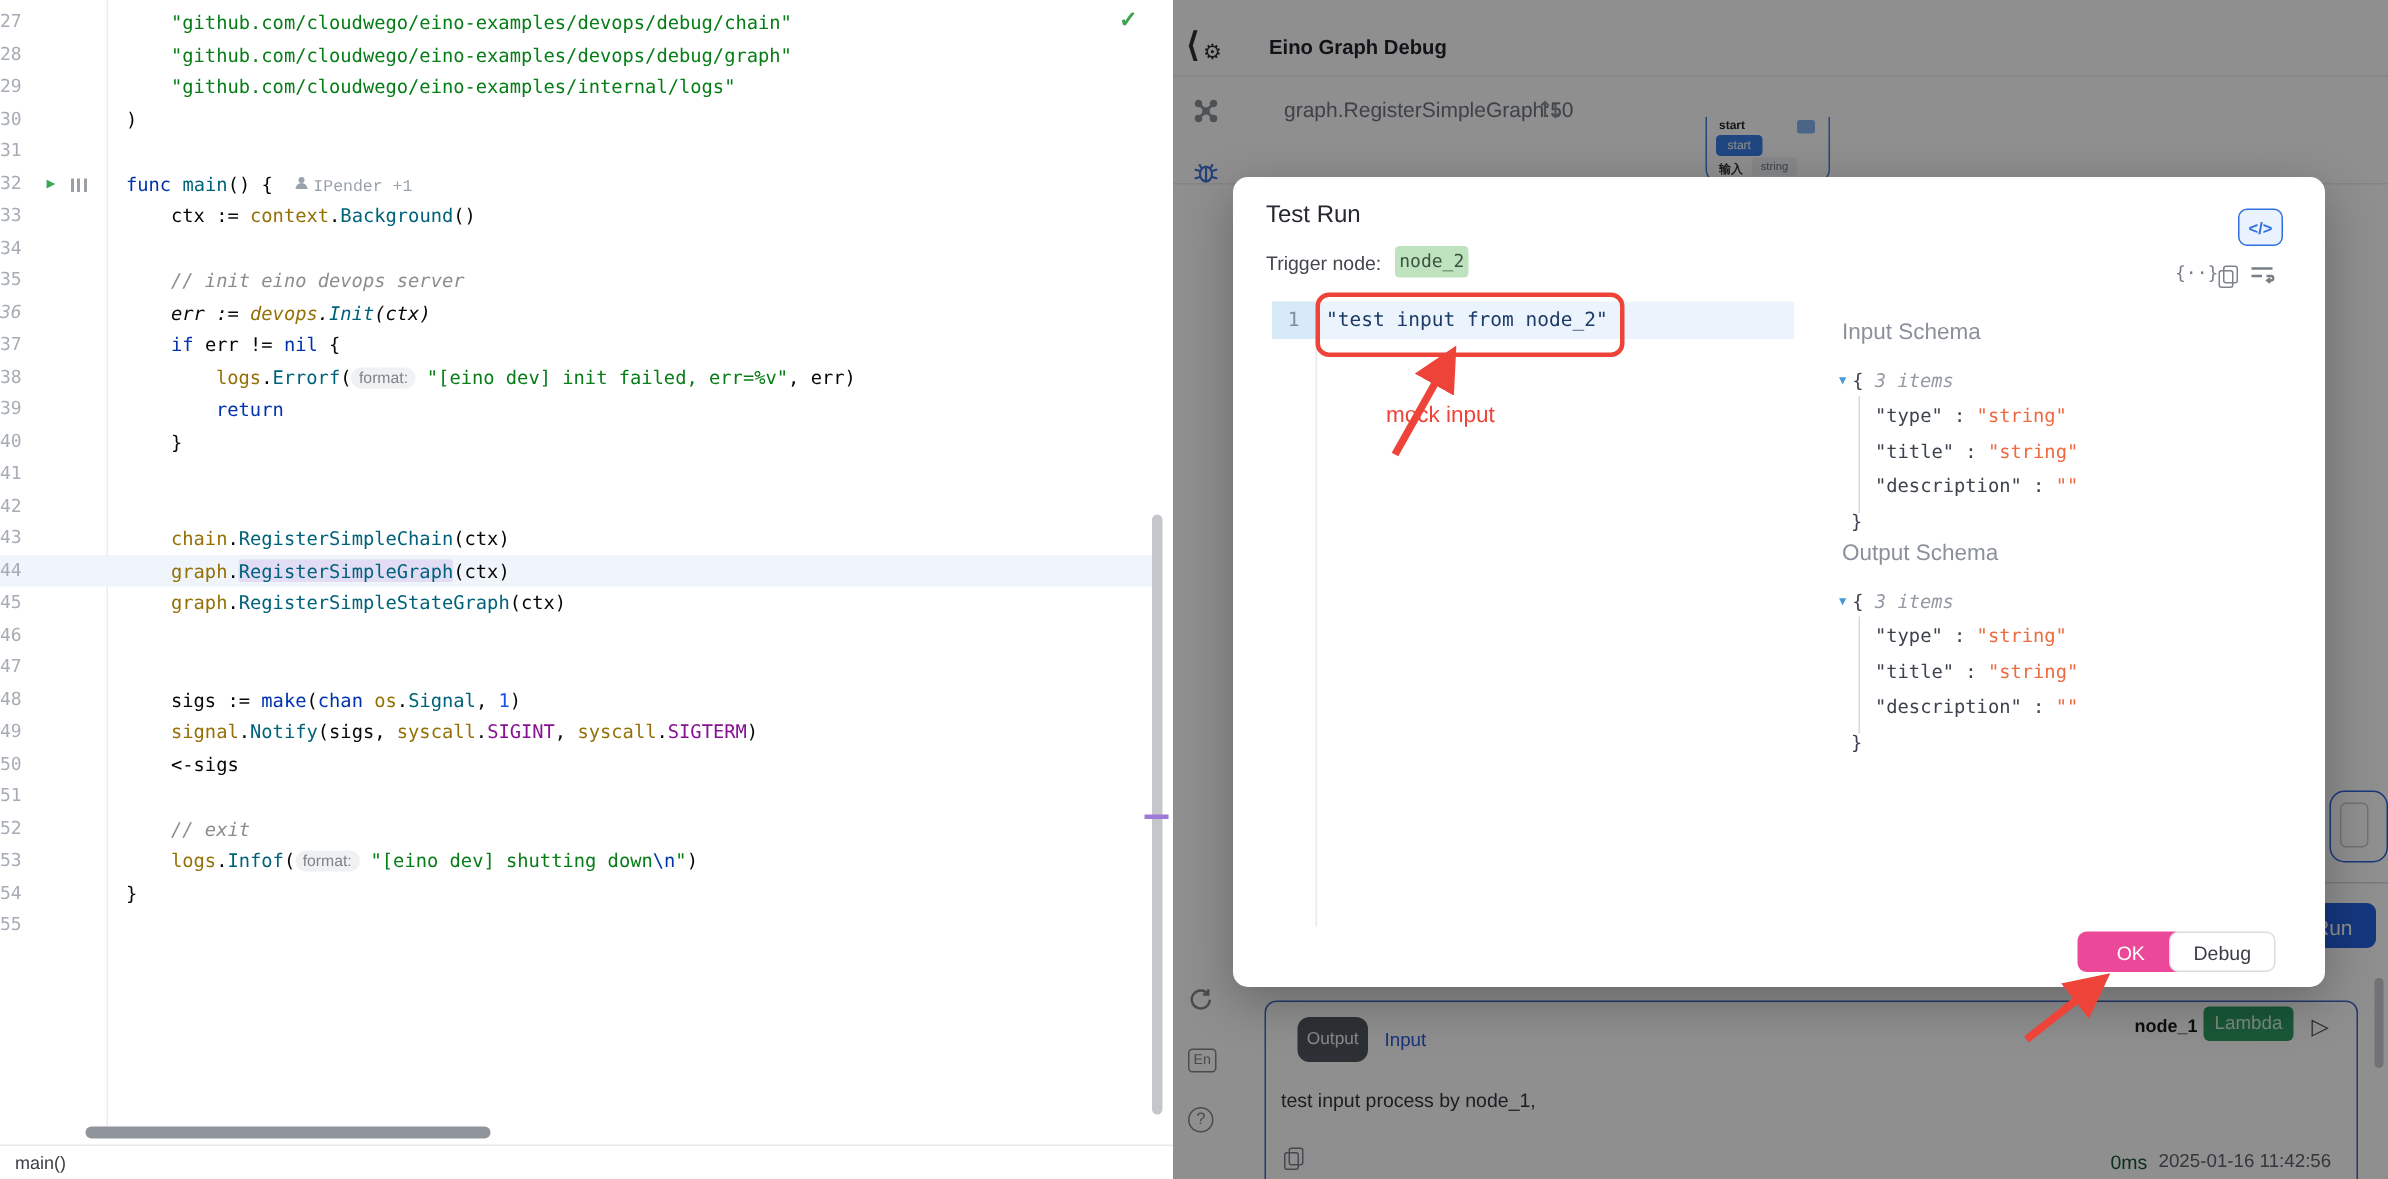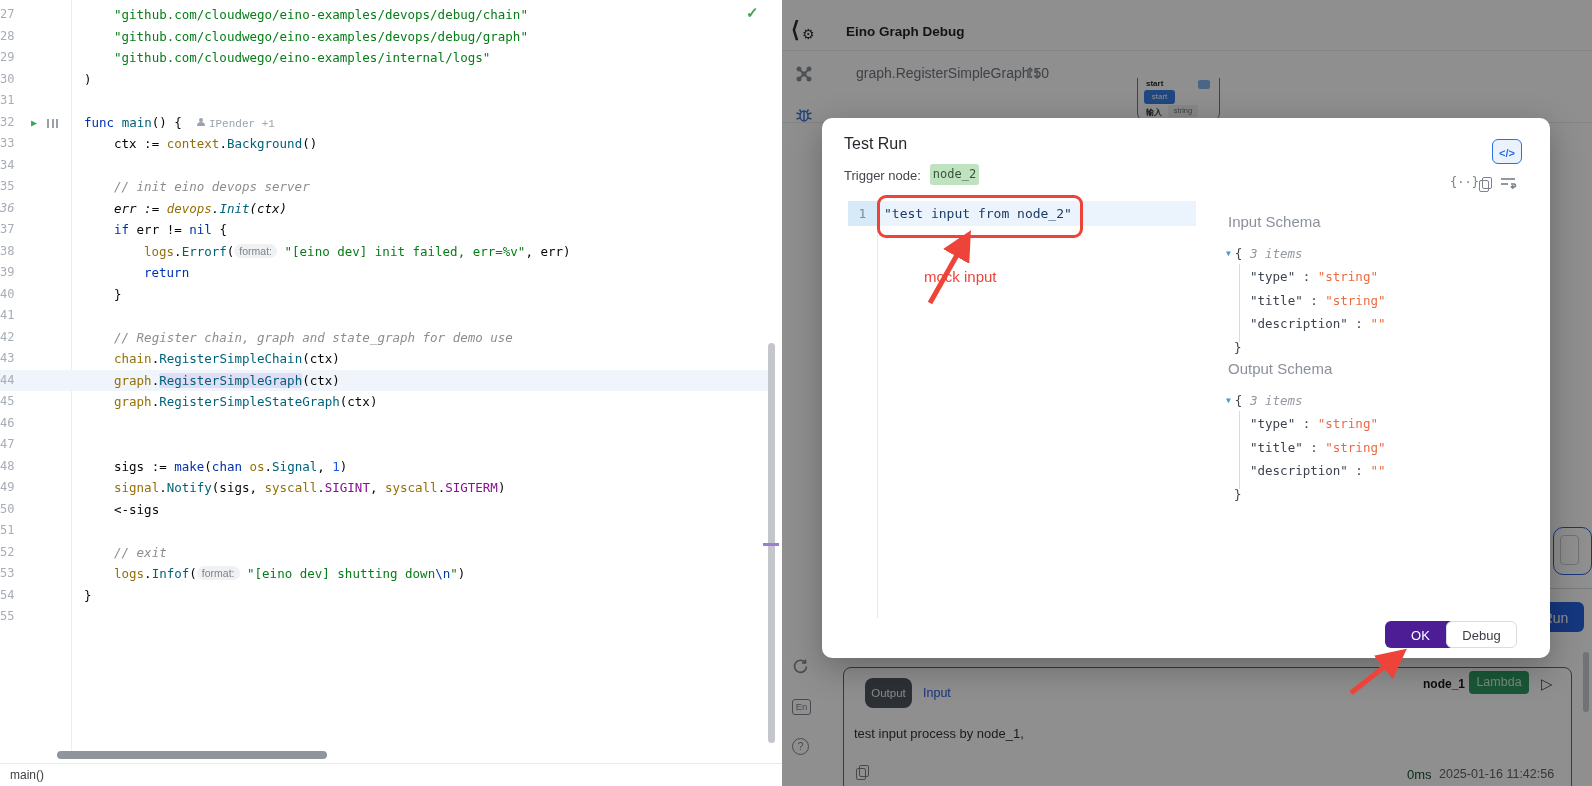--- a/index.html
+++ b/index.html
@@ -117,21 +117,21 @@
   #mgutter{position:absolute;left:26px;top:83px;width:29px;height:25px;background:#d7eaf8;
            color:#7d8da0;font-size:13px;font-family:"DejaVu Sans Mono",monospace;text-align:center;line-height:25px;}
   #mgutter-sep{position:absolute;left:55px;top:83px;width:1px;height:417px;background:#e7eaee;}
   #mcode{position:absolute;left:62px;top:88px;font-family:"DejaVu Sans Mono",monospace;font-size:13px;color:#1d3a66;white-space:pre;}
   .schema-heading{position:absolute;left:406px;font-size:15px;color:#8b919b;}
   .srow{position:absolute;font-family:"DejaVu Sans Mono",monospace;font-size:12.5px;color:#3c434e;white-space:pre;}
   .srow .tri{color:#4a9bd5;font-size:8px;vertical-align:2px;margin-right:4px;}
   .srow .items{color:#949aa3;font-style:italic;}
   .srow .val{color:#ee6a41;}
   .sconn{position:absolute;width:1px;background:#d7dade;}
-  #ok-btn{position:absolute;left:563px;top:503px;width:71px;height:27px;background:#4c1d95;border:none;
+  #ok-btn{position:absolute;left:563px;top:503px;width:71px;height:27px;background:#ec4899;border:none;
           border-radius:6px;color:#fff;font-size:13px;text-align:center;line-height:27px;cursor:pointer;}
   #cancel-btn{position:absolute;left:624px;top:503px;width:71px;height:27px;background:#fff;
           border:1px solid #d9dce1;border-radius:6px;color:#3a3e44;font-size:13px;text-align:center;line-height:25px;cursor:pointer;}
 
   
   #red-box{left:877px;top:195px;width:200px;height:37px;border:3.5px solid #ee4338;border-radius:9px;z-index:20;}
   #mock-label{left:924px;top:268px;color:#ee4338;font-size:15px;font-weight:500;z-index:20;}
   #anno-svg{left:0;top:0;width:1592px;height:786px;z-index:20;pointer-events:none;}
 </style>
 </head>
@@ -150,21 +150,21 @@
         <div class="crow" style="top: 111.5px;"><span class="lnum">32</span><span class="runicons"><span class="runtri">▶</span><span class="prof"></span></span><span class="ltext" style="left: 84px;"><span class="tok-kw">func </span><span class="tok-fn">main</span><span class="tok-plain">() {  </span><span class="hint"><span class="hint-person"></span>IPender +1</span></span></div>
         <div class="crow" style="top: 133px;"><span class="lnum">33</span><span class="ltext" style="left: 114px;"><span class="tok-plain">ctx := </span><span class="tok-pkg">context</span><span class="tok-plain">.</span><span class="tok-fn">Background</span><span class="tok-plain">()</span></span></div>
         <div class="crow" style="top: 154.5px;"><span class="lnum">34</span><span class="ltext" style="left: 84px;"></span></div>
         <div class="crow" style="top: 176px;"><span class="lnum">35</span><span class="ltext" style="left: 114px;"><span class="tok-cmt">// init eino devops server</span></span></div>
         <div class="crow" style="top: 197.5px; font-style: italic;"><span class="lnum">36</span><span class="ltext" style="left: 114px;"><span class="tok-plain">err := </span><span class="tok-pkg">devops</span><span class="tok-plain">.</span><span class="tok-fn">Init</span><span class="tok-plain">(ctx)</span></span></div>
         <div class="crow" style="top: 219px;"><span class="lnum">37</span><span class="ltext" style="left: 114px;"><span class="tok-kw">if</span><span class="tok-plain"> err != </span><span class="tok-kw">nil</span><span class="tok-plain"> {</span></span></div>
         <div class="crow" style="top: 240.5px;"><span class="lnum">38</span><span class="ltext" style="left: 144px;"><span class="tok-pkg">logs</span><span class="tok-plain">.</span><span class="tok-fn">Errorf</span><span class="tok-plain">(</span><span class="chip">format:</span><span class="tok-str"> "[eino dev] init failed, err=%v"</span><span class="tok-plain">, err)</span></span></div>
         <div class="crow" style="top: 262px;"><span class="lnum">39</span><span class="ltext" style="left: 144px;"><span class="tok-kw">return</span></span></div>
         <div class="crow" style="top: 283.5px;"><span class="lnum">40</span><span class="ltext" style="left: 114px;"><span class="tok-plain">}</span></span></div>
         <div class="crow" style="top: 305px;"><span class="lnum">41</span><span class="ltext" style="left: 84px;"></span></div>
-        <div class="crow" style="top: 326.5px;"><span class="lnum">42</span><span class="ltext" style="left: 114px;"><span class="tok-cmt">// Register chain, graph and state_graph for demo use</span></span></div>
+        <div class="crow" style="top: 326.5px;"><span class="lnum">42</span></div>
         <div class="crow" style="top: 348px;"><span class="lnum">43</span><span class="ltext" style="left: 114px;"><span class="tok-pkg">chain</span><span class="tok-plain">.</span><span class="tok-fn">RegisterSimpleChain</span><span class="tok-plain">(ctx)</span></span></div>
         <div class="crow active" style="top: 369.5px;"><span class="lnum">44</span><span class="ltext" style="left: 114px;"><span class="tok-pkg">graph</span><span class="tok-plain">.</span><span class="tok-fnhl">RegisterSimpleGraph</span><span class="tok-plain">(ctx)</span></span></div>
         <div class="crow" style="top: 391px;"><span class="lnum">45</span><span class="ltext" style="left: 114px;"><span class="tok-pkg">graph</span><span class="tok-plain">.</span><span class="tok-fn">RegisterSimpleStateGraph</span><span class="tok-plain">(ctx)</span></span></div>
         <div class="crow" style="top: 412.5px;"><span class="lnum">46</span><span class="ltext" style="left: 84px;"></span></div>
         <div class="crow" style="top: 434px;"><span class="lnum">47</span></div>
         <div class="crow" style="top: 455.5px;"><span class="lnum">48</span><span class="ltext" style="left: 114px;"><span class="tok-plain">sigs := </span><span class="tok-kw">make</span><span class="tok-plain">(</span><span class="tok-kw">chan</span><span class="tok-plain"> </span><span class="tok-pkg">os</span><span class="tok-plain">.</span><span class="tok-fn">Signal</span><span class="tok-plain">, </span><span class="tok-num">1</span><span class="tok-plain">)</span></span></div>
         <div class="crow" style="top: 477px;"><span class="lnum">49</span><span class="ltext" style="left: 114px;"><span class="tok-pkg">signal</span><span class="tok-plain">.</span><span class="tok-fn">Notify</span><span class="tok-plain">(sigs, </span><span class="tok-pkg">syscall</span><span class="tok-plain">.</span><span class="tok-const">SIGINT</span><span class="tok-plain">, </span><span class="tok-pkg">syscall</span><span class="tok-plain">.</span><span class="tok-const">SIGTERM</span><span class="tok-plain">)</span></span></div>
         <div class="crow" style="top: 498.5px;"><span class="lnum">50</span><span class="ltext" style="left: 114px;"><span class="tok-plain">&lt;-sigs</span></span></div>
         <div class="crow" style="top: 520px;"><span class="lnum">51</span><span class="ltext" style="left: 84px;"></span></div>
         <div class="crow" style="top: 541.5px;"><span class="lnum">52</span><span class="ltext" style="left: 114px;"><span class="tok-cmt">// exit</span></span></div>

